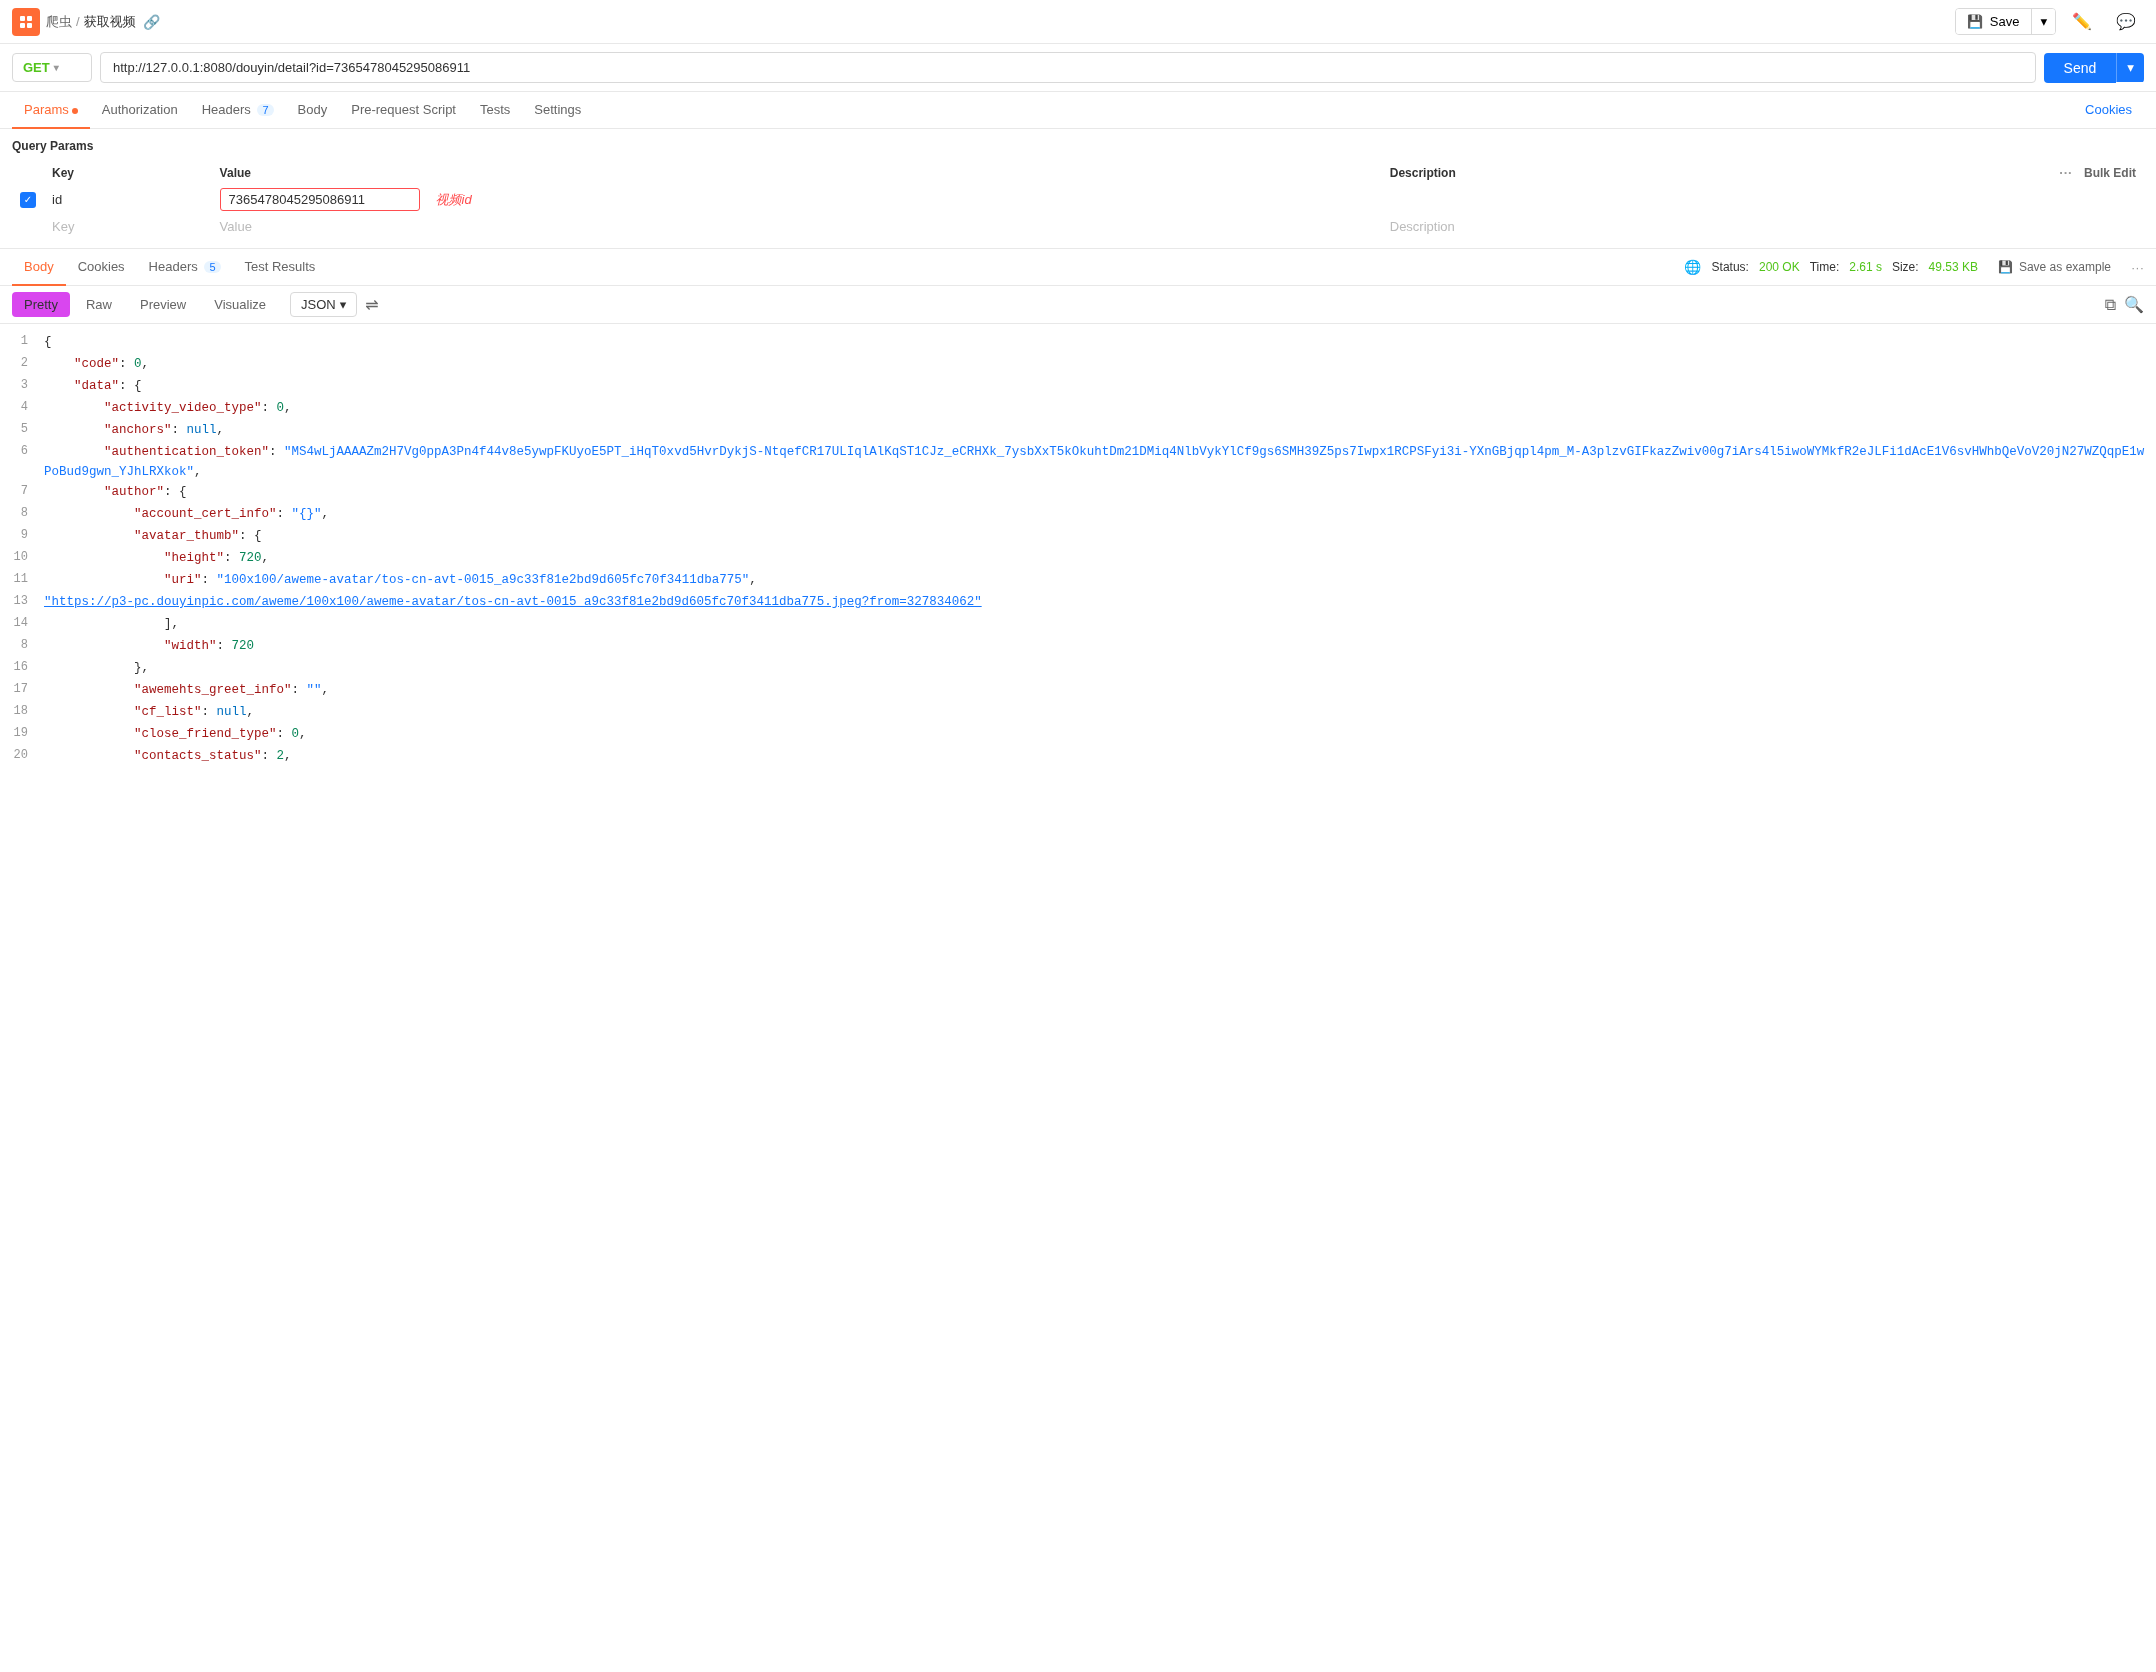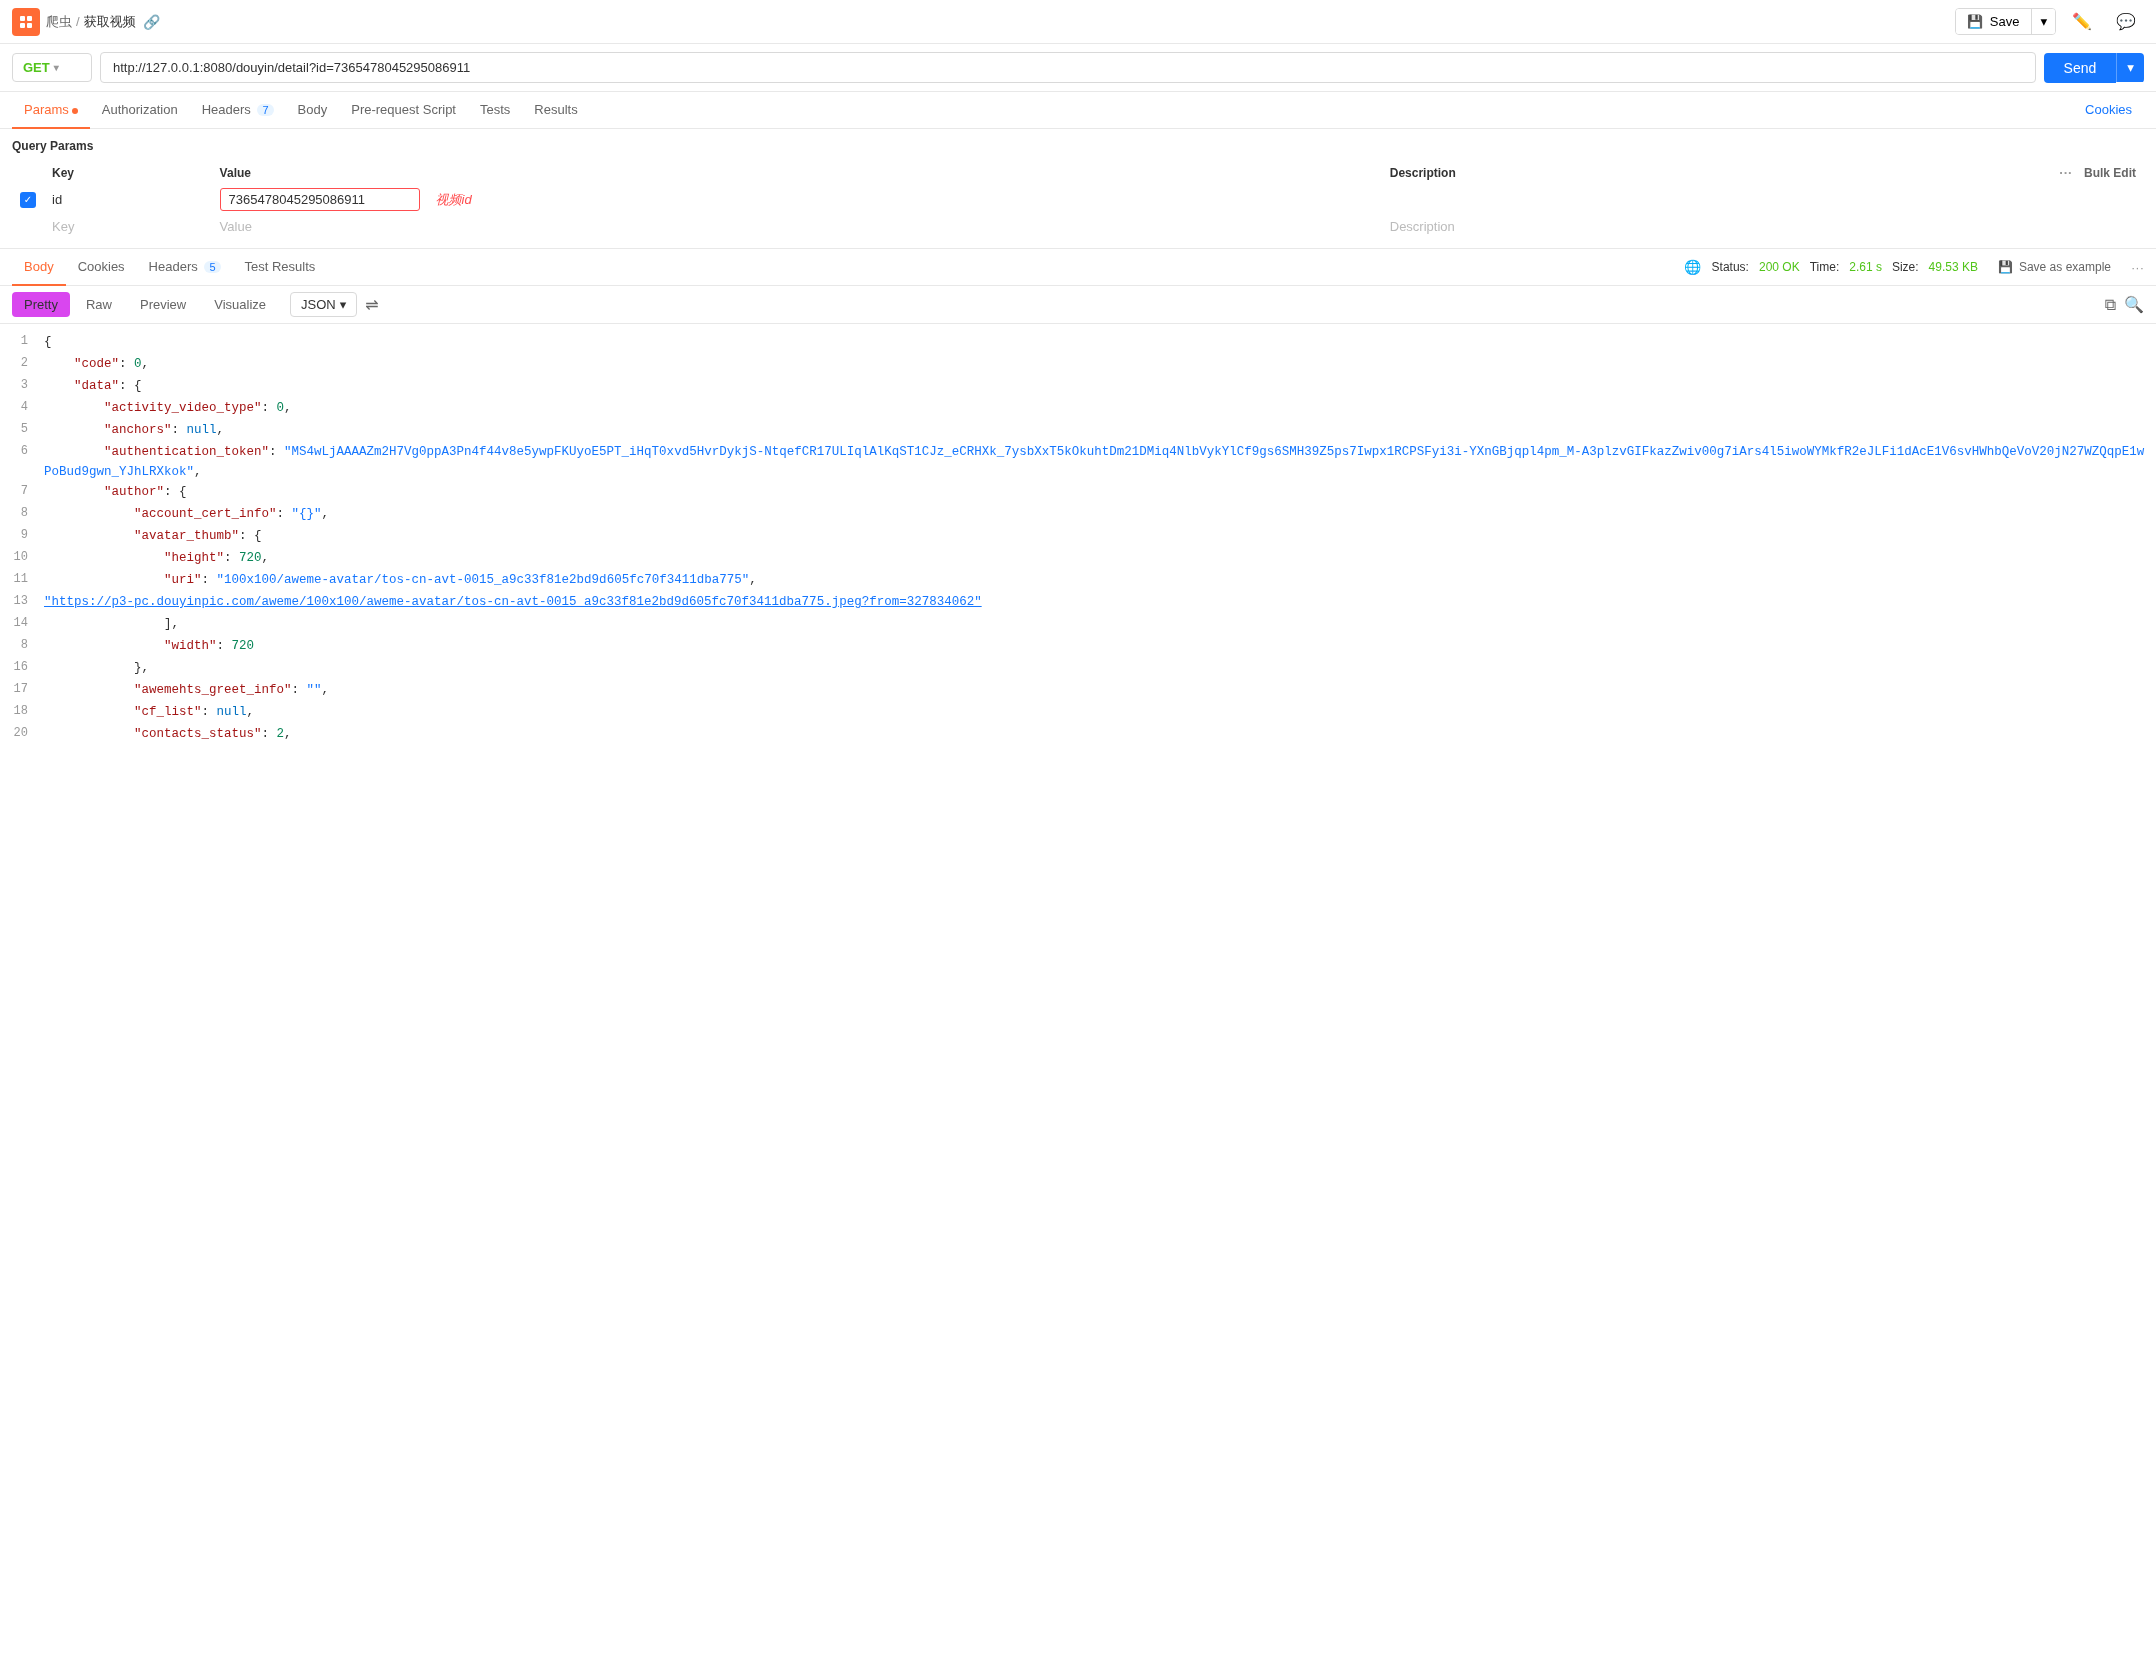--- a/index.html
+++ b/index.html
@@ -131,21 +131,21 @@
     <span>Params</span><span class="dot"></span>
   </div>
   <div class="tab">Authorization</div>
   <div class="tab">
     <span>Headers</span>
     <span class="badge">7</span>
   </div>
   <div class="tab">Body</div>
   <div class="tab">Pre-request Script</div>
   <div class="tab">Tests</div>
-  <div class="tab">Results</div>
+  <div class="tab">Settings</div>
   <div class="tab tab-cookies">Cookies</div>
 </div>
 
 <div class="query-params">
   <div class="query-params-title">Query Params</div>
   <table class="params-table" style="width:100%; border-collapse: collapse;">
     <thead>
       <tr>
         <th style="width:30px; padding:4px 8px;"></th>
         <th style="text-align:left; padding:4px 8px; font-size:12px; font-weight:600; color:#333;">Key</th>
@@ -289,17 +289,21 @@
       </div>
       <div class="json-line">
         <span class="line-num">17</span>
         <span class="line-content">            <span class="key-color">"awemehts_greet_info"</span>: <span class="val-string">""</span>,</span>
       </div>
       <div class="json-line">
         <span class="line-num">18</span>
         <span class="line-content">            <span class="key-color">"cf_list"</span>: <span class="val-null">null</span>,</span>
       </div>
       <div class="json-line">
+        <span class="line-num">19</span>
+        <span class="line-content">            <span class="key-color">"close_friend_type"</span>: <span class="val-number">0</span>,</span>
+      </div>
+      <div class="json-line">
         <span class="line-num">20</span>
         <span class="line-content">            <span class="key-color">"contacts_status"</span>: <span class="val-number">2</span>,</span>
       </div>
     </div>
 </div>
 
 </body></html>

